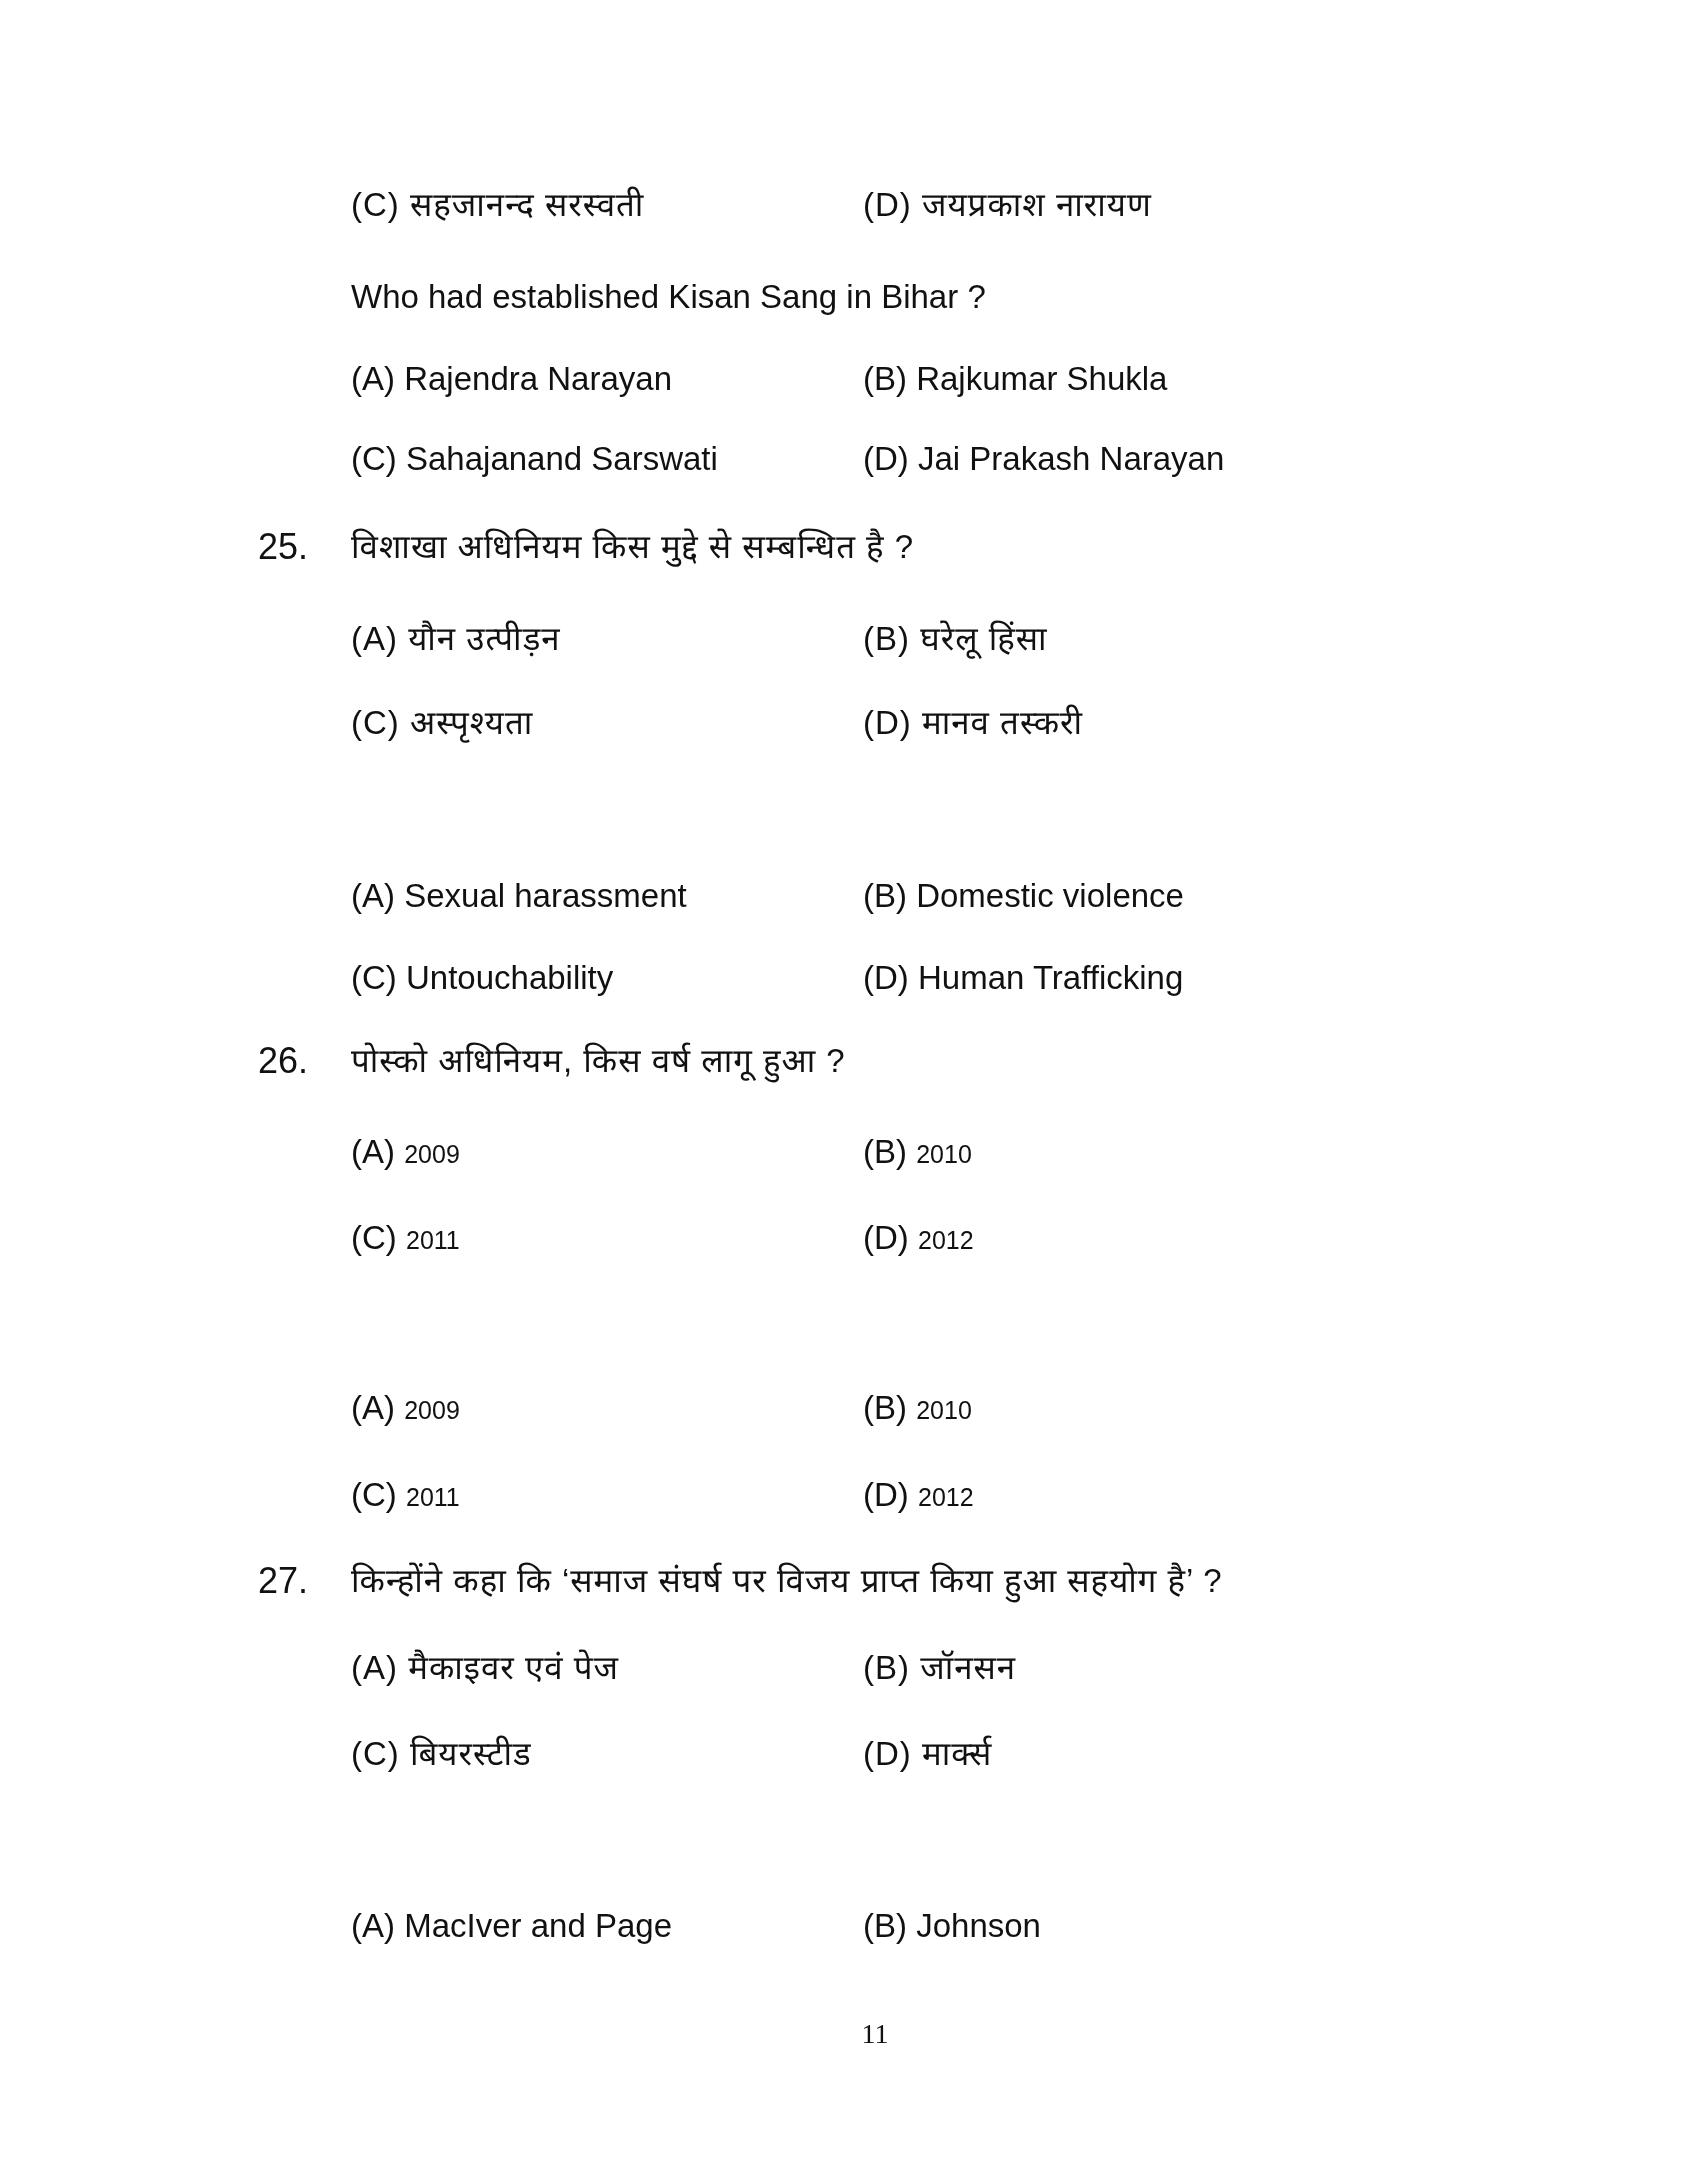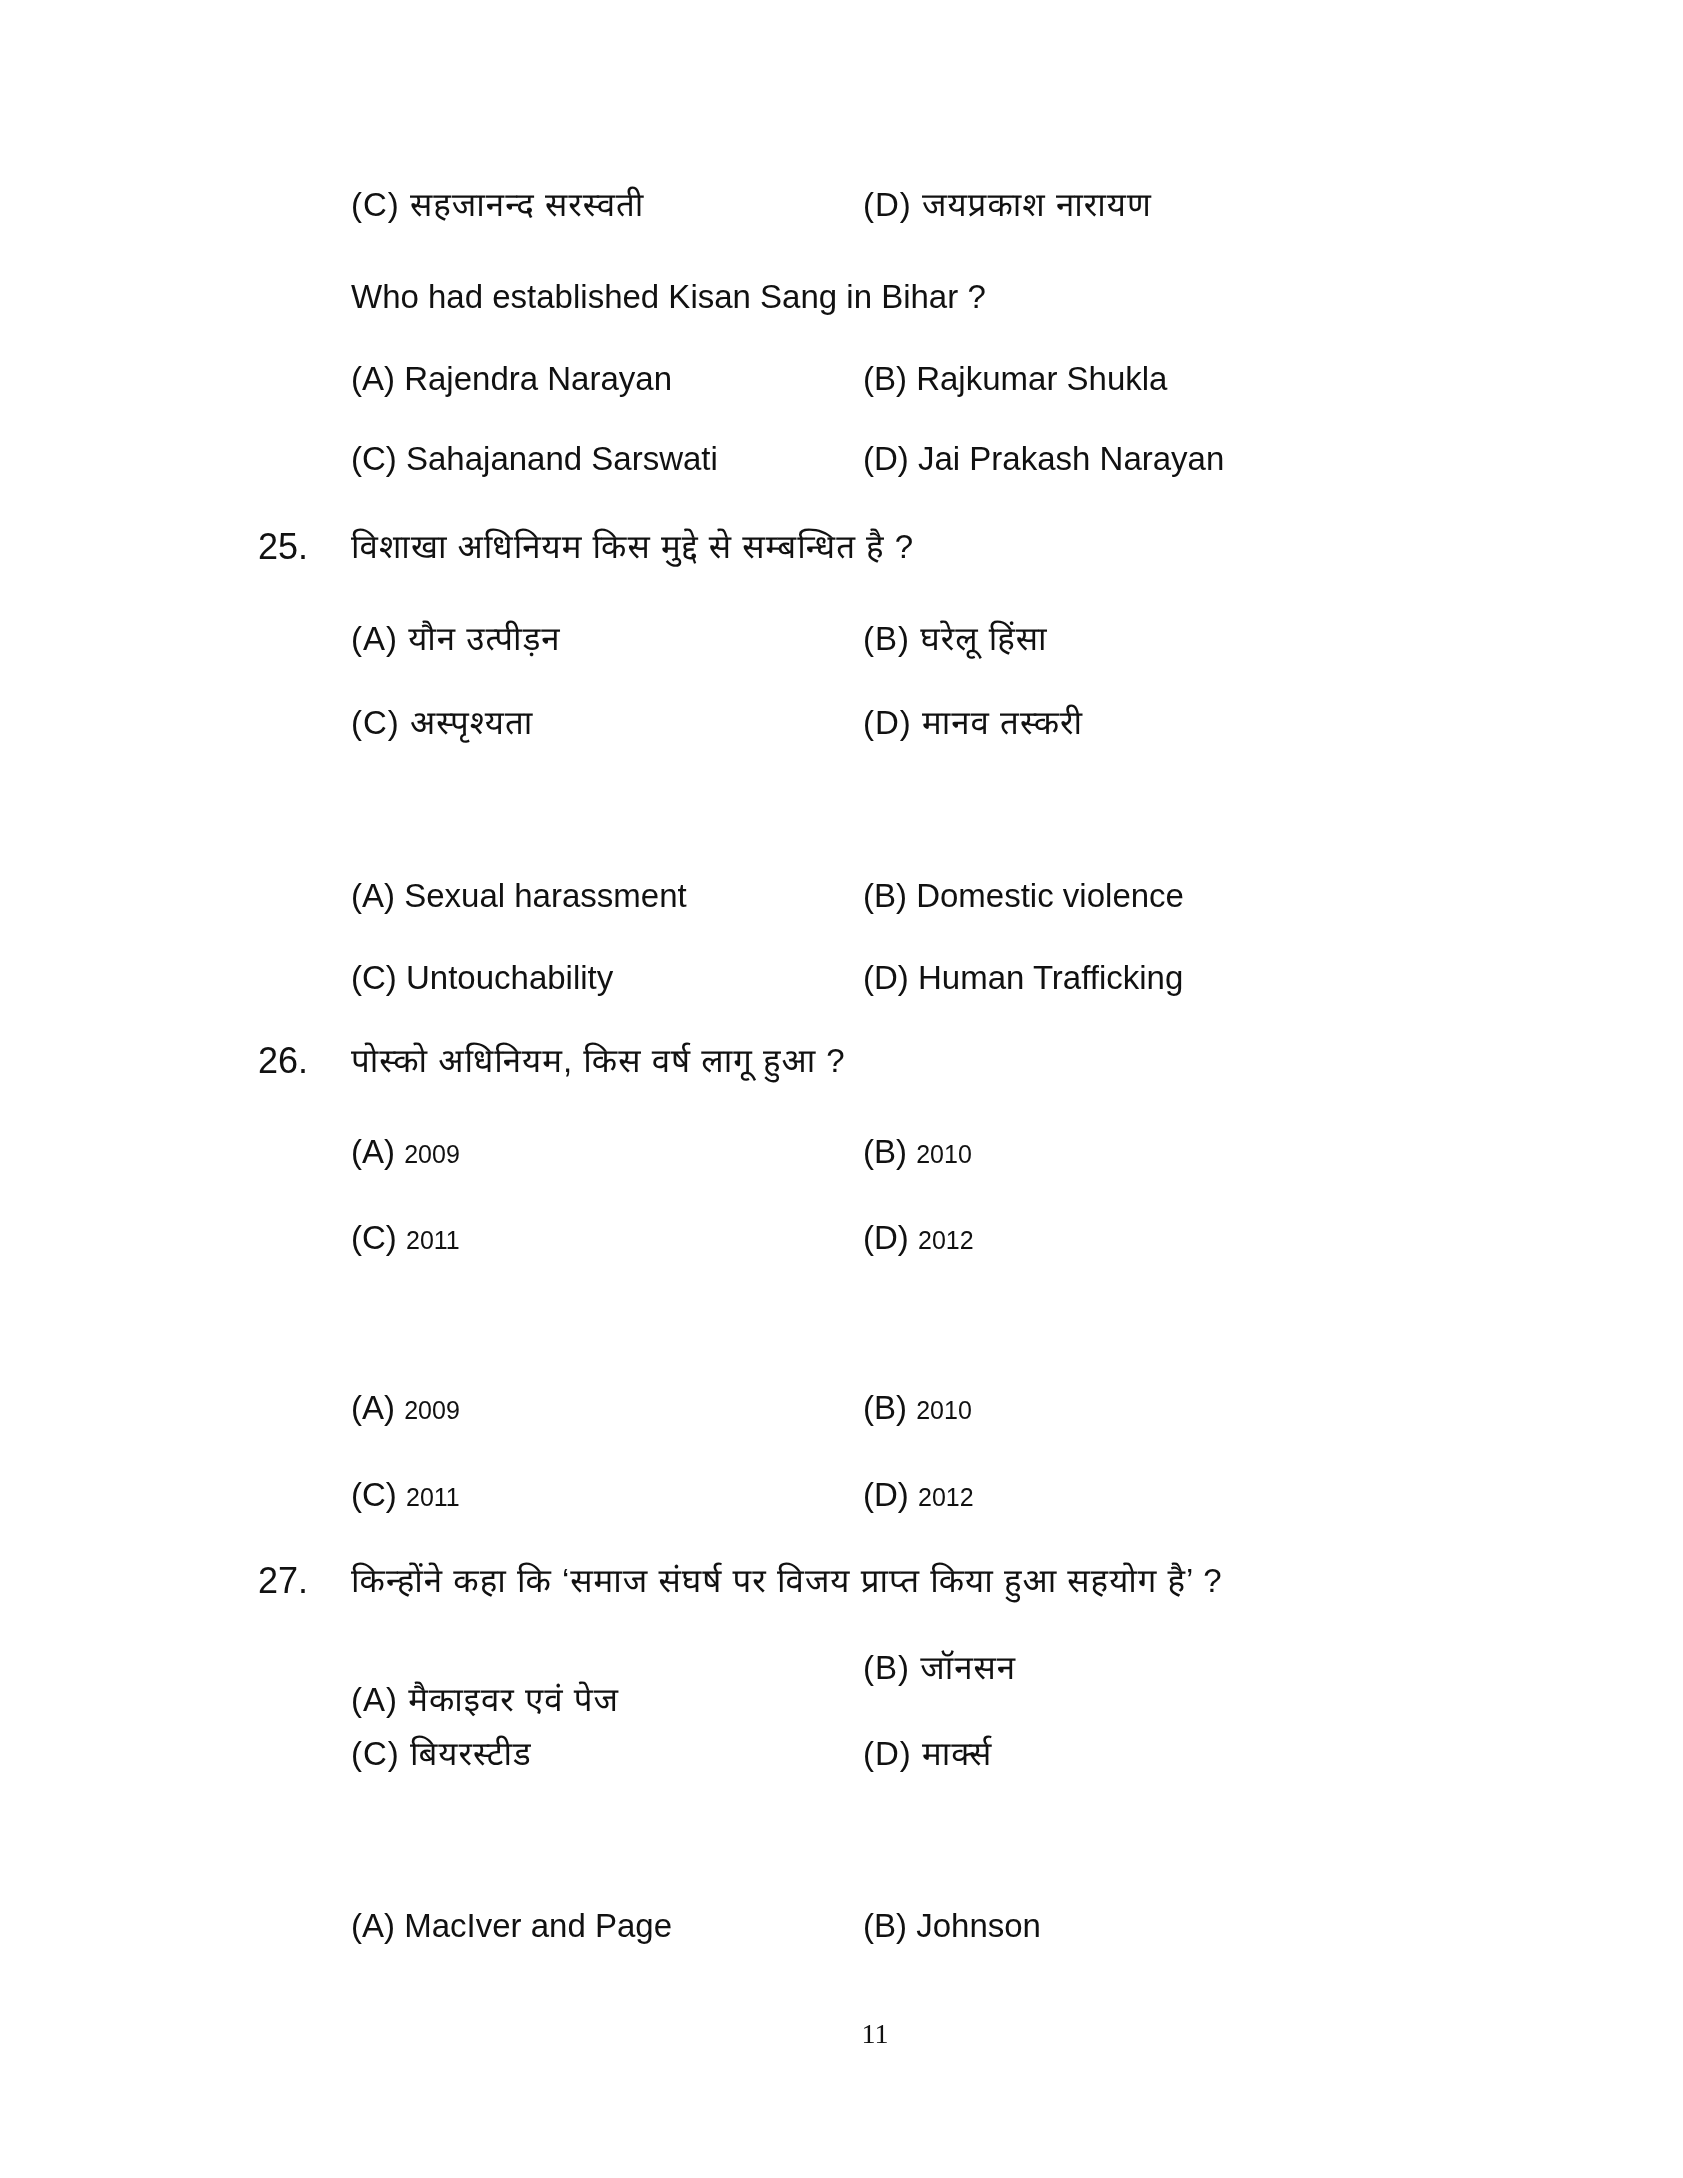--- a/index.html
+++ b/index.html
@@ -122,21 +122,21 @@
     <span class="num-val">2011</span>
   </div>
   <div class="line colB" style="top:1478px;">
     <span>(D)</span>
     <span class="num-val">2012</span>
   </div>
 
   <div class="qnum" style="top:1564px;">27.</div>
   <div class="line qtext hindi" style="top:1564px;">किन्होंने कहा कि ‘समाज संघर्ष पर विजय प्राप्त किया हुआ सहयोग है’ ?</div>
 
-  <div class="line colA hindi" style="top:1651px;margin-top:32px;">
+  <div class="line colA hindi" style="top:1651px;">
     <span>(A)</span>
     <span>मैकाइवर एवं पेज</span>
   </div>
   <div class="line colB hindi" style="top:1651px;">
     <span>(B)</span>
     <span>जॉनसन</span>
   </div>
   <div class="line colA hindi" style="top:1737px;">
     <span>(C)</span>
     <span>बियरस्टीड</span>

